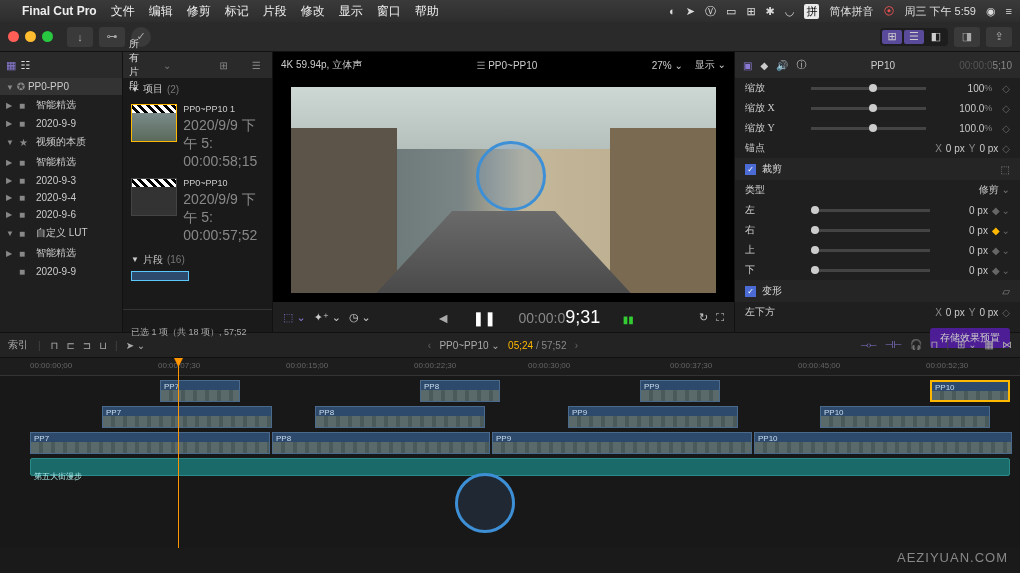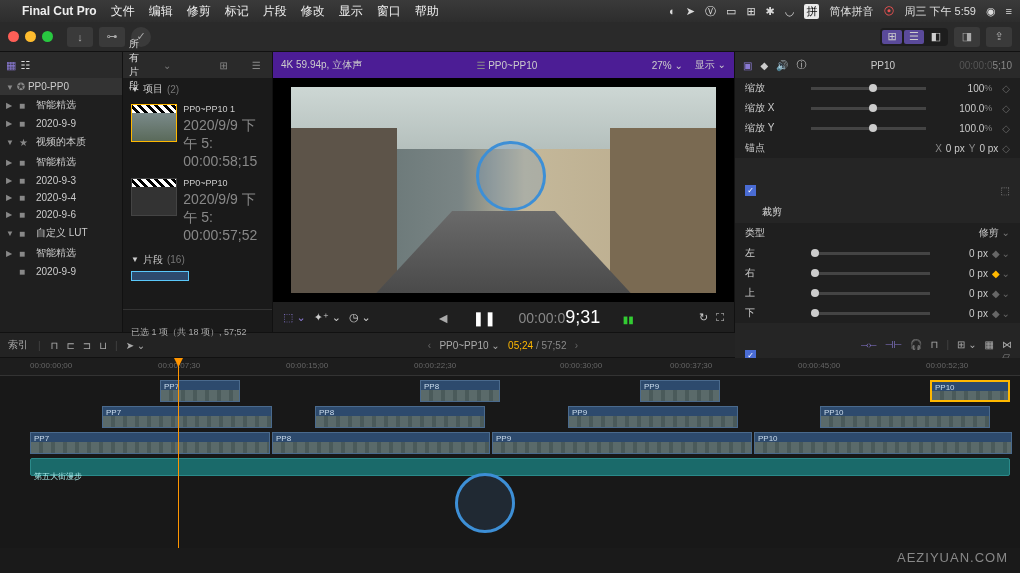--- a/index.html
+++ b/index.html
@@ -28,49 +28,49 @@
 .br-sec { padding: 4px 8px; color: #ccc; font-size: 10px; display:flex;align-items:center;gap:4px; }
 .br-sec .count { color: #777; }
 .clip { display: flex; gap: 6px; padding: 4px 8px; }
 .thumb { width: 58px; height: 38px; background: #333; position: relative; border: 1px solid #444; }
 .thumb .clap { position:absolute;top:0;left:0;right:0;height:8px;background:repeating-linear-gradient(45deg,#fff 0 3px,#000 3px 6px);}
 .clip.sel .thumb { border: 1px solid #ffb800; }
 .clip-meta { font-size: 9px; color: #ccc; line-height: 1.3; }
 .clip-meta .sub { color: #888; font-size: 14px; }
 .br-foot { position: relative; padding: 16px 8px; color: #aaa; font-size: 9px; border-top: 1px solid #333; }
 .viewer { flex: 1; background: #1a1a1a; display: flex; flex-direction: column; }
-.vw-hdr { height: 26px; background: #4c1d95; display: flex; align-items: center; padding: 0 8px; color: #ccc; font-size: 10px; }
+.vw-hdr { height: 26px; background: #000000; display: flex; align-items: center; padding: 0 8px; color: #ccc; font-size: 10px; }
 .vw-hdr .mid { flex: 1; text-align: center; }
 .vw-body { flex: 1; background: #000; display: flex; align-items: center; justify-content: center; position: relative; }
 .vw-img { width: 92%; height: 92%; background: linear-gradient(90deg, #5a6a6a 0%, #7a8585 40%, #c4b89a 55%, #b8a889 100%); position: relative; overflow: hidden; }
 .vw-img::before { content:''; position:absolute; left:0;right:0;top:0;height:30%;background:linear-gradient(#cdd7d4,#b5c0bd); }
 .vw-img .street { position:absolute;bottom:0;left:20%;right:20%;height:40%;background:linear-gradient(#6a6a6a,#4a4a4a);clip-path:polygon(30% 0,70% 0,100% 100%,0 100%);}
 .vw-img .bldg { position:absolute;top:20%;bottom:0;width:25%;background:#5d5449;}
 .vw-img .bldg.l{left:0}.vw-img .bldg.r{right:0;background:#7a6a52;}
 .vw-ring { position: absolute; top: 28%; left: 44%; width: 70px; height: 70px; border: 3px solid #3d8fd6; border-radius: 50%; background: rgba(80,140,210,.2); }
 .vw-ctrl { height: 30px; background: #1f1f1f; display: flex; align-items: center; padding: 0 10px; color: #ccc; gap: 8px; }
 .vw-ctrl .tc { flex: 1; text-align: center; font-family: monospace; font-size: 14px; }
 .vw-ctrl .tc .big { font-size: 18px; color: #fff; }
 .inspector { width: 286px; background: #1f1f1f; border-left: 1px solid #111; font-size: 10px; }
 .in-hdr { height: 26px; background: #2a2a2a; display: flex; align-items: center; padding: 0 8px; color: #ccc; gap: 8px; }
 .in-hdr .ttl { flex: 1; text-align: center; }
 .in-hdr .dur { color: #888; font-family: monospace; }
 .in-row { display: flex; align-items: center; padding: 3px 10px; height: 20px; }
-.in-row .lbl { width: 60px; color: #ccc; }
+.in-row .lbl { width: 60px; color: #ccc; font-family: Liberation Serif, serif; }
 .in-row .slider { flex: 1; height: 3px; background: #444; position: relative; margin: 0 6px; }
 .in-row .slider .h { position: absolute; width: 8px; height: 8px; background: #ccc; border-radius: 50%; top: -3px; }
 .in-row .val { width: 52px; text-align: right; color: #ccc; }
 .in-row .unit { width: 14px; color: #888; font-size: 9px; }
 .in-row .kf { color: #666; margin-left: 4px; cursor:pointer; }
 .in-row .kf.on { color: #ffb800; }
 .in-row .xy { flex:1; display:flex; justify-content:flex-end; gap:4px; align-items:center; }
 .in-row .xy span { color:#888; }
 .in-sec { display: flex; align-items: center; padding: 4px 10px; background: #252525; }
 .in-sec .cb { width: 11px; height: 11px; background: #4a6cd4; margin-right: 6px; display:flex;align-items:center;justify-content:center;color:#fff;font-size:8px; }
-.in-sec .lbl { flex: 1; color: #ddd; margin-top: 43px; }
+.in-sec .lbl { flex: 1; color: #ddd; }
 .in-sec .ico { color: #888; }
 .in-foot { padding: 6px 10px; text-align: right; }
 .in-foot .btn { background: #4c1d95; padding: 3px 10px; border-radius: 3px; color: #ccc; display: inline-block; cursor:pointer; }
 .tl-hdr { height: 26px; background: #232323; display: flex; align-items: center; padding: 0 8px; gap: 10px; border-top: 1px solid #111; border-bottom: 1px solid #111; font-size: 10px; color: #aaa; }
 .tl-hdr .title { flex: 1; text-align: center; }
 .tl-hdr .title .pos { color: #888; font-family: monospace; }
 .tl-hdr .title .pos .cur { color: #ffb800; }
 .tl-hdr .tools { display: flex; gap: 8px; }
 .timeline { height: 190px; background: #181818; position: relative; overflow: hidden; }
 .ruler { height: 18px; background: #1d1d1d; position: relative; font-size: 8px; color: #666; font-family: monospace; border-bottom: 1px solid #333; }
@@ -426,21 +426,21 @@
     <span>⋈</span>
   </span>
 </div>
 
 <div class="timeline">
   <div class="ruler" id="ruler">
       <span style="left: 30px;">00:00:00;00</span>
       <span style="left: 158px;">00:00:07;30</span>
       <span style="left: 286px;">00:00:15;00</span>
       <span style="left: 414px;">00:00:22;30</span>
-      <span style="left: 560px;">00:00:30;00</span>
+      <span style="left: 528px;">00:00:30;00</span>
       <span style="left: 670px;">00:00:37;30</span>
       <span style="left: 798px;">00:00:45;00</span>
       <span style="left: 926px;">00:00:52;30</span>
     </div>
   <div class="tracks" id="tracks">
       <div class="clip-bar" style="left: 160px; top: 4px; width: 80px;">
         <div class="lbl">PP7</div>
         <div class="frames"></div>
       </div>
       <div class="clip-bar" style="left: 420px; top: 4px; width: 80px;">

